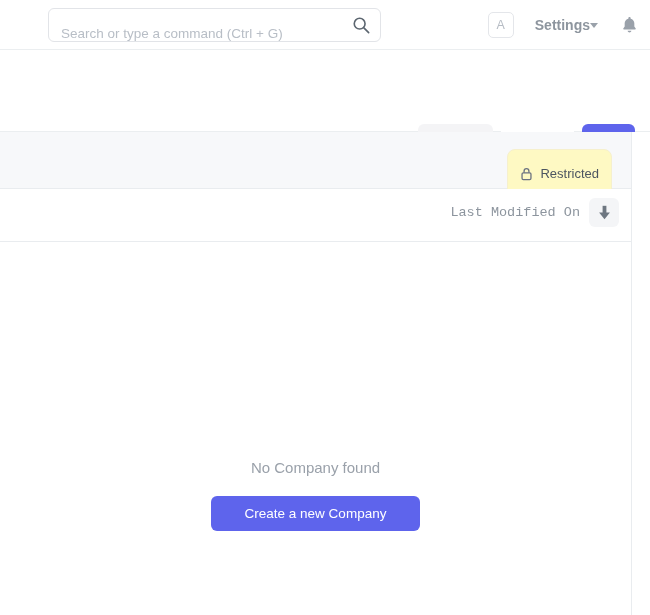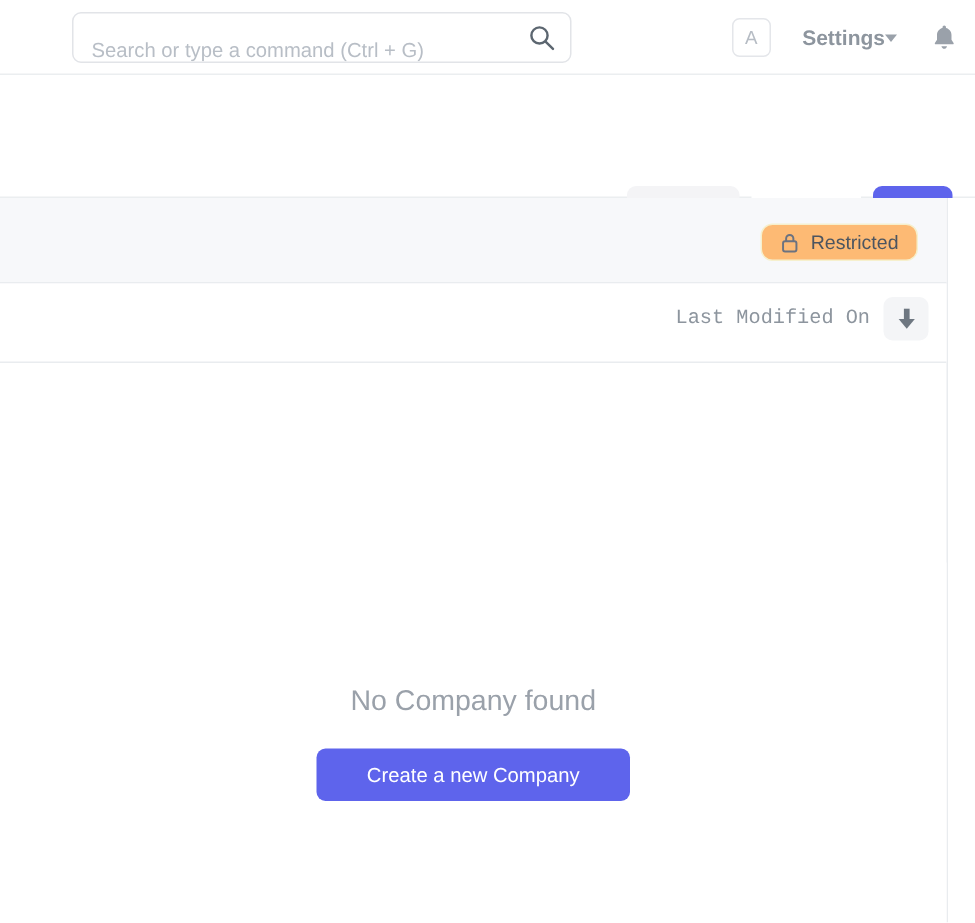--- a/index.html
+++ b/index.html
@@ -183,24 +183,24 @@
     border-bottom: 1px solid #e9ecef;
   }
 
   .restricted-badge {
     position: absolute;
     right: 19px;
     top: 17px;
     display: flex;
     align-items: center;
     gap: 7px;
-    background: #fdba74;
+    background: #fef9c3;
     border: 1px solid #f6f0cd;
     border-radius: 8px;
-    padding: 4px 12px;
+    padding: 16px 12px;
     font-size: 13px;
     color: #4c5560;
     cursor: pointer;
   }
   .lock-icon { width: 13px; height: 14px; color: #6b7280; display:block; }
 
   .sort-band {
     position: relative;
     height: 53px;
     width: 631px;
@@ -242,21 +242,21 @@
     top: 243px;
     width: 631px;
     bottom: 0;
     display: flex;
     flex-direction: column;
     align-items: center;
     justify-content: center;
     background: #ffffff;
   }
   .empty-text {
-    font-size: 19px;
+    font-size: 15px;
     color: #9aa1aa;
     margin-bottom: 20px;
   }
   .empty-btn {
     background: #5e64ec;
     color: #ffffff;
     font-family: "Liberation Sans", sans-serif;
     font-size: 13.5px;
     border: none;
     border-radius: 6px;

